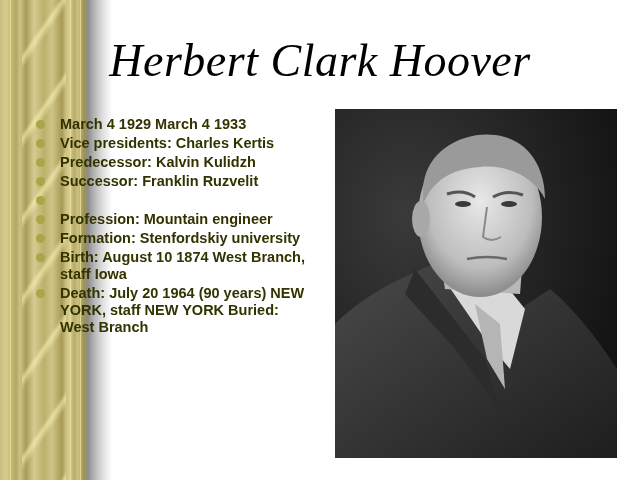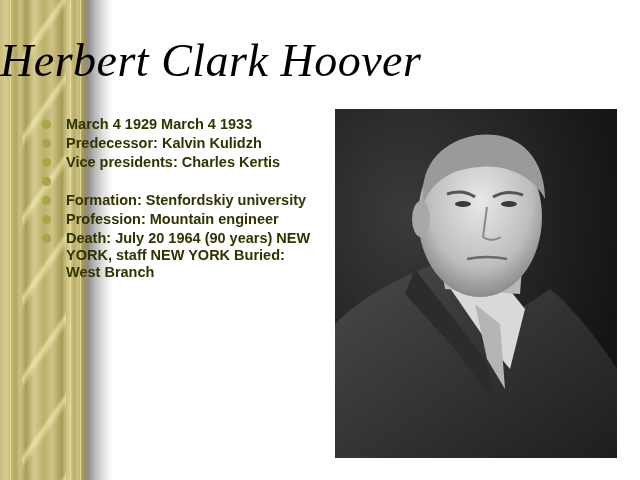--- a/index.html
+++ b/index.html
@@ -18,26 +18,26 @@
       #8d8d8d 88px, #b4b4b4 94px, #dcdcdc 102px, #ffffff 112px);
   }
   .pillar-line { position: absolute; top: 0; width: 1px; height: 480px; background: #e8df9f; opacity: 0.8; }
   .stripes {
     position: absolute; left: 22px; top: 0; width: 44px; height: 480px;
     background: repeating-linear-gradient(125deg,
       rgba(255,250,200,0) 0px, rgba(255,250,200,0) 30px,
       rgba(255,248,190,0.55) 34px, rgba(255,250,200,0) 40px, rgba(255,250,200,0) 46px);
   }
   .title {
-    position: absolute; left: 0; top: 34px; width: 640px; 
+    position: absolute; left: 0; top: 34px; width: 640px; text-align: center;
     font-family: "Liberation Serif", serif; font-style: italic;
     font-size: 46px; color: #000; letter-spacing: 0.5px; padding-left: 0;
   }
   .list {
-    position: absolute; left: 42px; top: 116px; width: 270px; margin: 0; padding: 0; list-style: none;
+    position: absolute; left: 36px; top: 116px; width: 270px; margin: 0; padding: 0; list-style: none;
   }
   .list li {
     position: relative; padding-left: 24px; margin: 0 0 2px 0;
     font-weight: bold; font-size: 14.5px; line-height: 17px; color: #333300;
   }
   .bullet {
     position: absolute; left: 0; top: 4px; width: 9px; height: 9px; border-radius: 50%;
     background: #a9a648;
   }
   .empty { height: 17px; }
@@ -53,26 +53,27 @@
   <div class="stripes"></div>
   <div class="pillar-line" style="left:10px"></div>
   <div class="pillar-line" style="left:70px"></div>
   <div class="pillar-line" style="left:80px"></div>
 </div>
 
 <div class="title">Herbert Clark Hoover</div>
 
 <ul class="list">
   <li><span class="bullet"></span><span>March 4 1929   March 4 1933</span></li>
+  <li><span class="bullet"></span><span>Vice presidents: Charles Kertis</span></li>
   <li><span class="bullet"></span><span>Predecessor: Kalvin Kulidzh</span></li>
-  <li><span class="bullet"></span><span>Vice presidents: Charles Kertis</span></li>
-  <li><span class="bullet"></span></li>
+  <li><span class="bullet"></span><span>Successor: Franklin Ruzvelit</span></li>
   <li class="empty"><span class="bullet"></span><span></span></li>
+  <li><span class="bullet"></span><span>Profession: Mountain engineer</span></li>
   <li><span class="bullet"></span><span>Formation: Stenfordskiy university</span></li>
-  <li><span class="bullet"></span><span>Profession: Mountain engineer</span></li>
+  <li><span class="bullet"></span><span>Birth: August 10 1874 West Branch, staff Iowa</span></li>
   <li><span class="bullet"></span><span>Death: July 20 1964 (90 years) NEW YORK, staff NEW YORK Buried: West Branch</span></li>
 </ul>
 
 <div class="photo" title="Black and white portrait photograph of Herbert Hoover">
   <svg width="282" height="349" viewBox="0 0 282 349">
     <defs>
       <radialGradient id="bg" cx="0.25" cy="0.3" r="0.8">
         <stop offset="0" stop-color="#3a3a3a"></stop>
         <stop offset="1" stop-color="#141414"></stop>
       </radialGradient>

